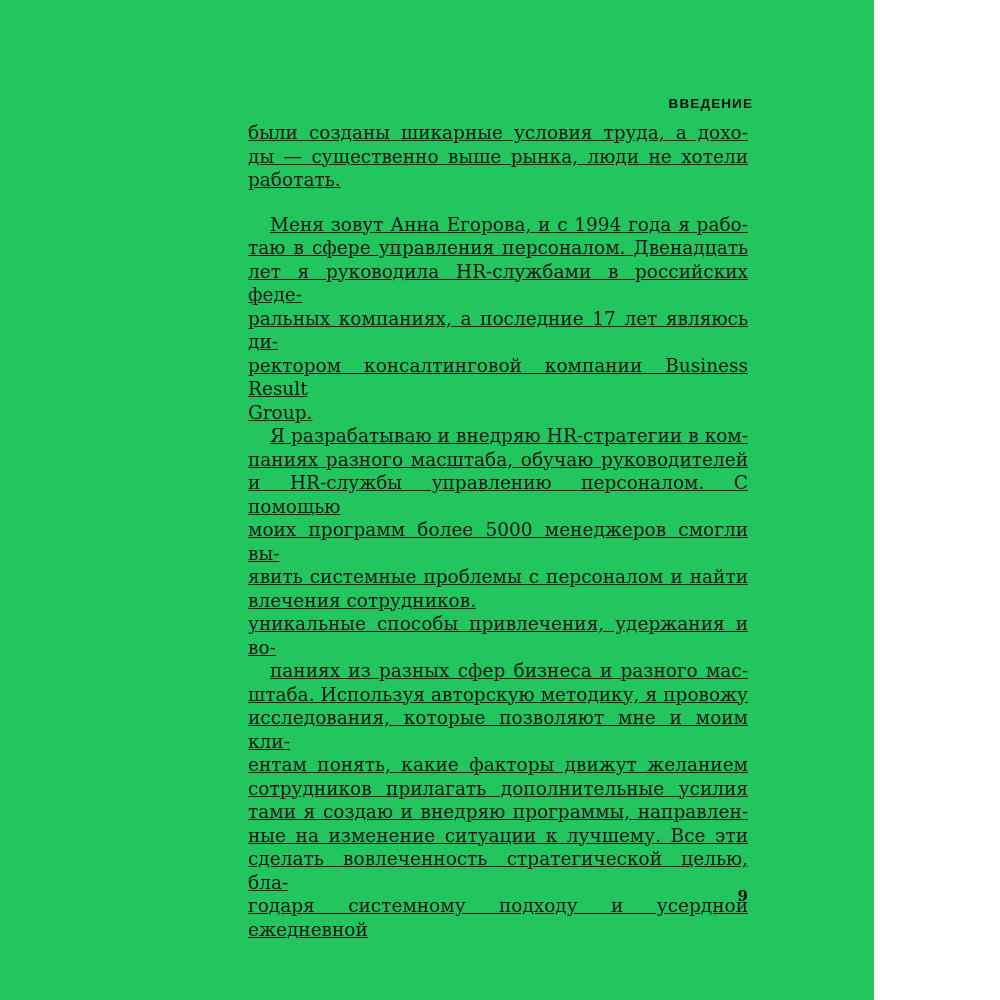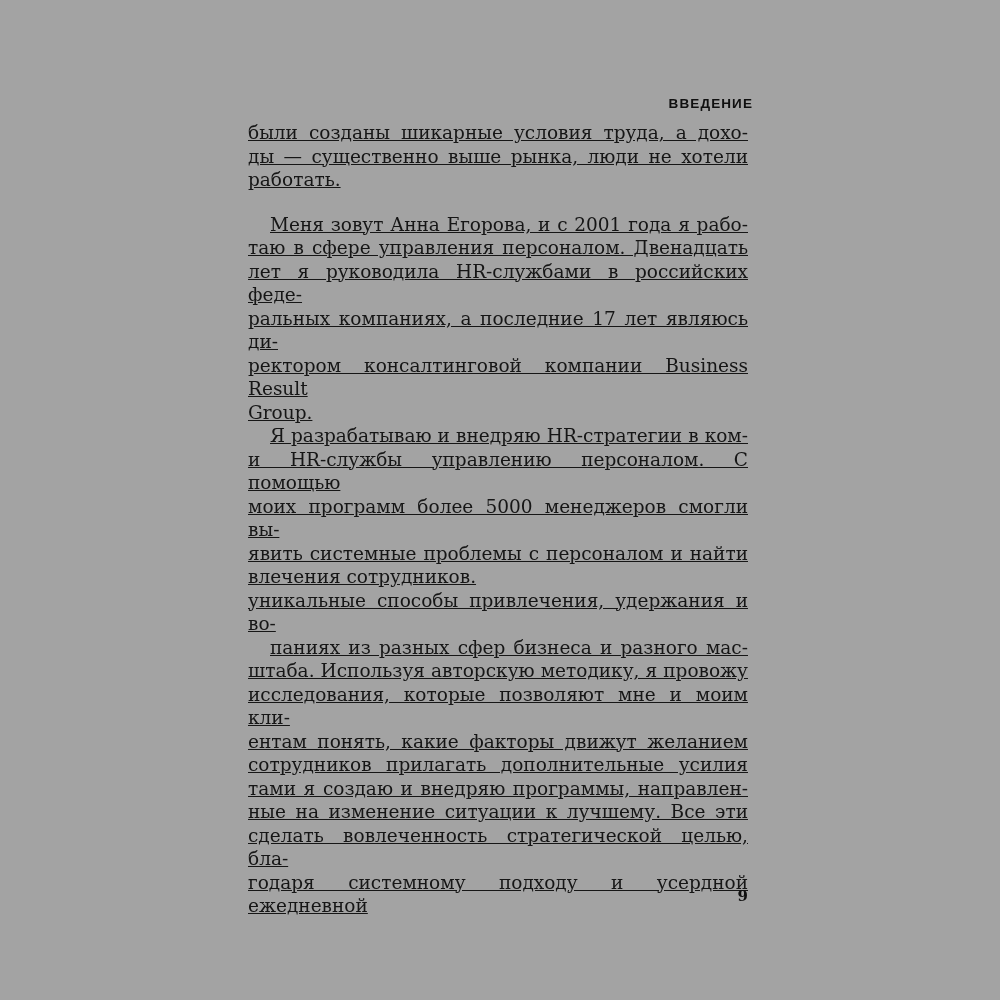--- a/index.html
+++ b/index.html
@@ -2,23 +2,23 @@
 <html lang="ru"><head>
 <meta charset="utf-8">
 <style>
   html, body {
     margin: 0;
     padding: 0;
     background: #ffffff;
   }
   .page {
     position: relative;
-    width: 1000px;
+    width: 874px;
     height: 1000px;
-    background: #a3a3a3;
+    background: #22c55e;
     font-family: "DejaVu Serif", serif;
     overflow: hidden;
   }
   .running-head {
     position: absolute;
     top: 96px;
     left: 248px;
     width: 505px;
     text-align: right;
     font-family: "Liberation Sans", sans-serif;
@@ -74,29 +74,30 @@
 <div class="page">
   <div class="running-head">ВВЕДЕНИЕ</div>
 
   <div class="text-block">
       <p class="para">
         <span class="line">были созданы шикарные условия труда, а дохо-</span>
         <span class="line">ды — существенно выше рынка, люди не хотели</span>
         <span class="line last">работать.</span>
       </p>
       <p class="para indent gap">
-        <span class="line">Меня зовут Анна Егорова, и с 2001 года я рабо-</span>
+        <span class="line">Меня зовут Анна Егорова, и с 1994 года я рабо-</span>
         <span class="line">таю в сфере управления персоналом. Двенадцать</span>
         <span class="line">лет я руководила HR-службами в российских феде-</span>
         <span class="line">ральных компаниях, а последние 17 лет являюсь ди-</span>
         <span class="line">ректором консалтинговой компании Business Result</span>
         <span class="line last">Group.</span>
       </p>
       <p class="para indent">
         <span class="line">Я разрабатываю и внедряю HR-стратегии в ком-</span>
+        <span class="line">паниях разного масштаба, обучаю руководителей</span>
         <span class="line">и HR-службы управлению персоналом. С помощью</span>
         <span class="line">моих программ более 5000 менеджеров смогли вы-</span>
         <span class="line">явить системные проблемы с персоналом и найти</span>
         <span class="line last">влечения сотрудников.</span>
         <span class="line">уникальные способы привлечения, удержания и во-</span>
       </p>
       <p class="para indent">
         <span class="line">паниях из разных сфер бизнеса и разного мас-</span>
         <span class="line">штаба. Используя авторскую методику, я провожу</span>
         <span class="line">исследования, которые позволяют мне и моим кли-</span>

